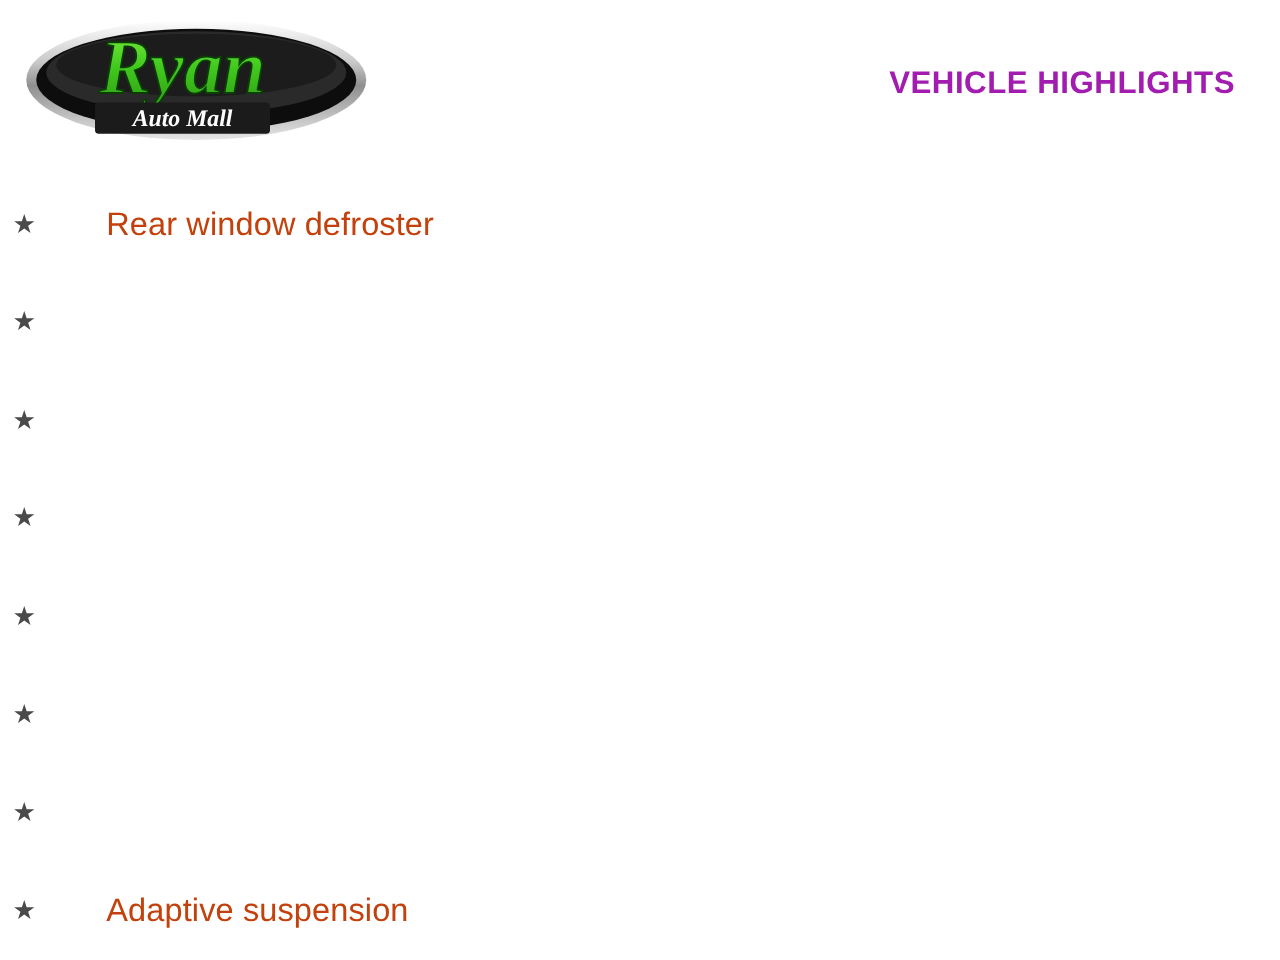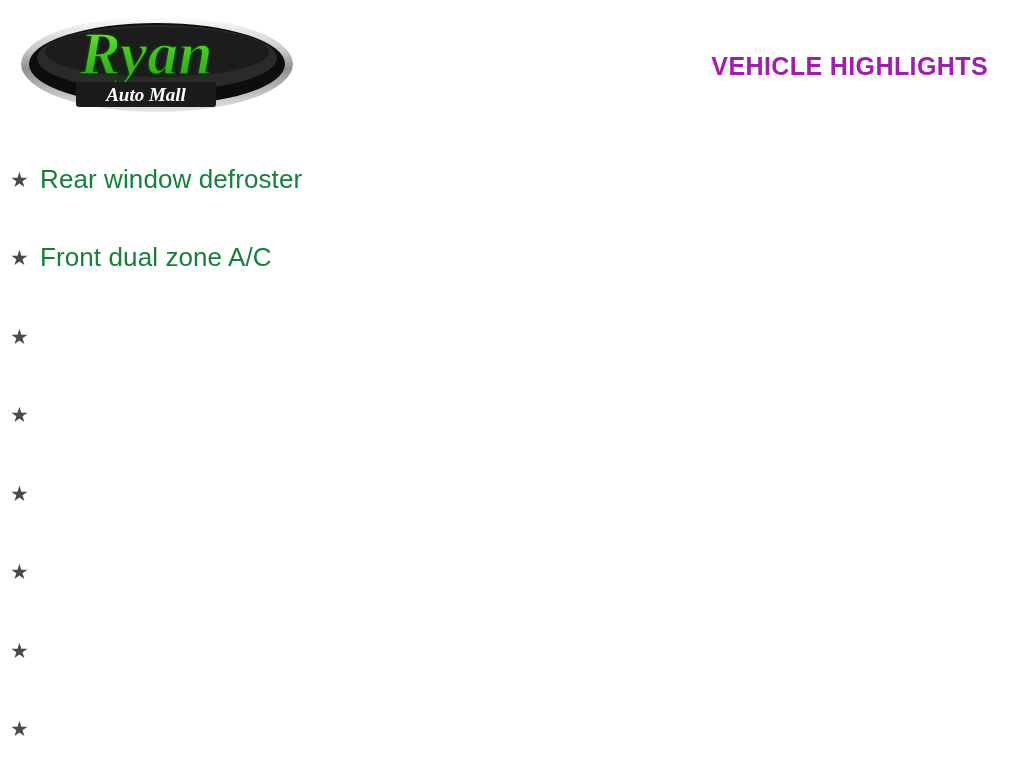--- a/index.html
+++ b/index.html
@@ -64,23 +64,24 @@
   .star-icon {
     width: 30px;
     flex: 0 0 30px;
     font-size: 21px;
     line-height: 1;
     color: #4a4a4a;
     text-align: left;
   }
   .highlight-label {
     font-size: 26px;
-    color: #15803d;
+    color: #c2410c;
     letter-spacing: 0.1px;
     white-space: nowrap;
+    margin-left: 45px;
   }
 </style>
 </head>
 <body>
 
 <div class="page">
 
   <div class="header">
 
     <div class="logo">
@@ -116,35 +117,35 @@
     <div class="header-title">VEHICLE HIGHLIGHTS</div>
   </div>
 
   <ul class="highlights">
     <li class="highlight-item">
       <span class="star-icon">★</span>
       <span class="highlight-label">Rear window defroster</span>
     </li>
     <li class="highlight-item">
       <span class="star-icon">★</span>
-      <span class="highlight-label">Front dual zone A/C</span>
     </li>
     <li class="highlight-item">
       <span class="star-icon">★</span>
     </li>
     <li class="highlight-item">
       <span class="star-icon">★</span>
     </li>
     <li class="highlight-item">
       <span class="star-icon">★</span>
     </li>
     <li class="highlight-item">
       <span class="star-icon">★</span>
     </li>
     <li class="highlight-item">
       <span class="star-icon">★</span>
     </li>
     <li class="highlight-item">
       <span class="star-icon">★</span>
+      <span class="highlight-label">Adaptive suspension</span>
     </li>
   </ul>
 
 </div>
 
 </body></html>

